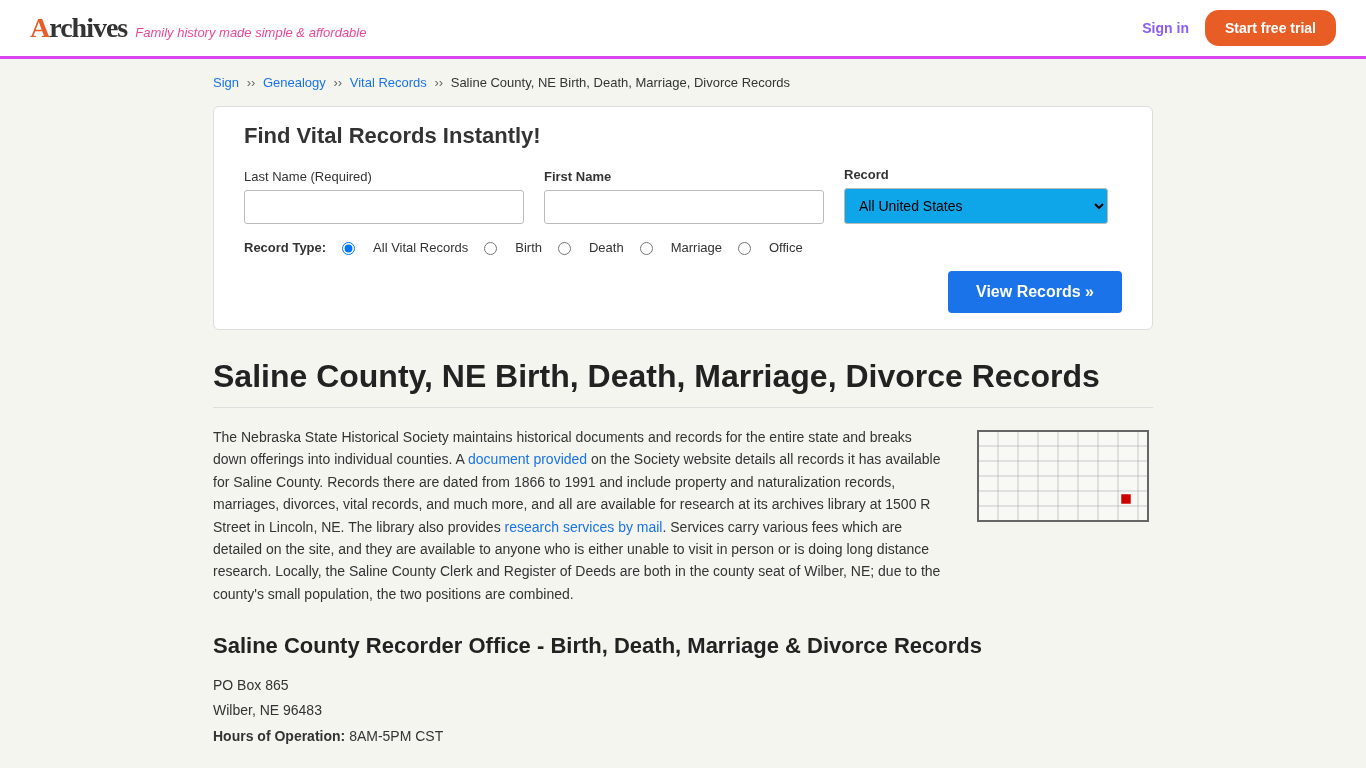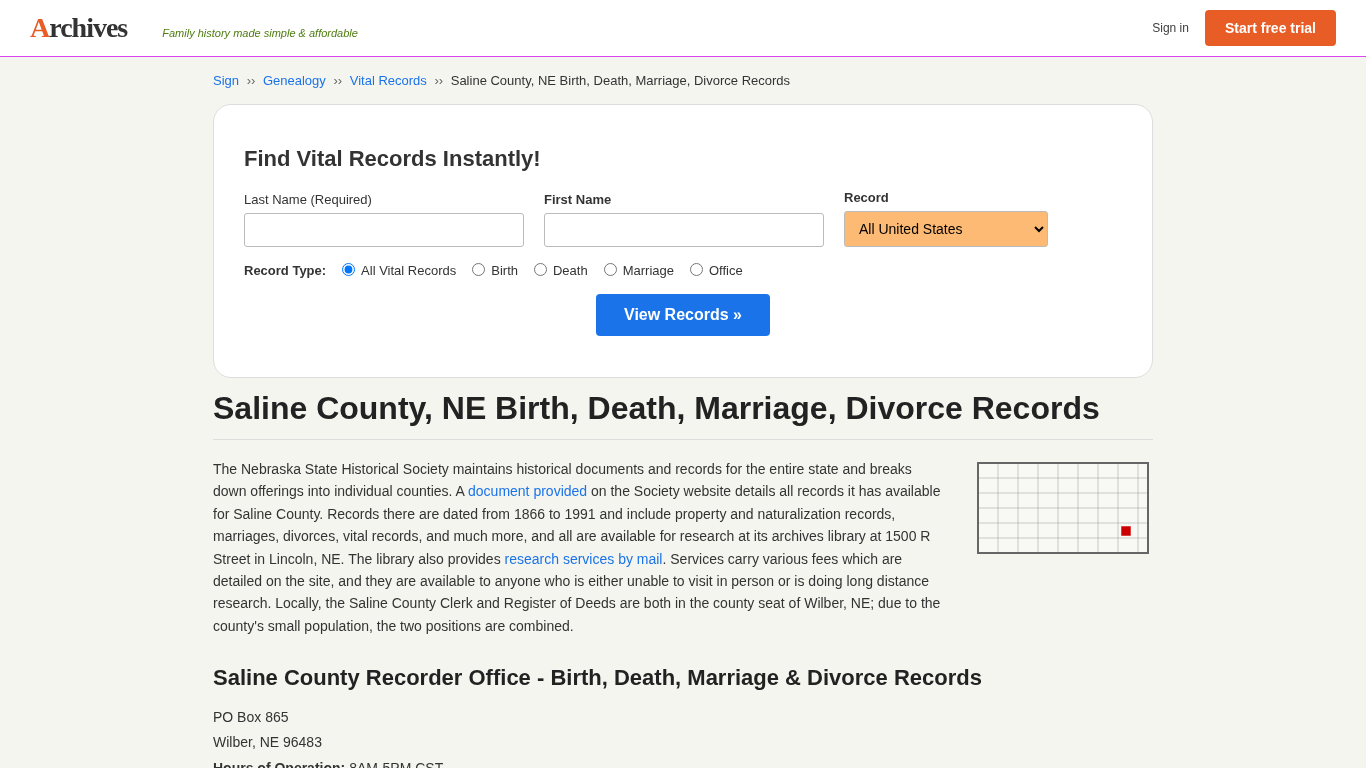--- a/index.html
+++ b/index.html
@@ -1,21 +1,21 @@
 <!DOCTYPE html>
 <html><head>
   <meta charset="utf-8">
   <style>
     * { box-sizing: border-box; margin: 0; padding: 0; }
     body { font-family: Arial, sans-serif; font-size: 14px; color: #333; background: #f5f5f0; }
 
     
     .header {
       background: #fff;
-      border-bottom: 1px solid #d946ef;
+      border-bottom: 3px solid #d946ef;
       padding: 10px 30px;
       display: flex;
       align-items: center;
       justify-content: space-between;
     }
     .header-left {
       display: flex;
       align-items: baseline;
       gap: 8px;
     }
@@ -23,41 +23,41 @@
       font-size: 28px;
       font-weight: bold;
       color: #333;
       font-family: Georgia, serif;
       letter-spacing: -1px;
     }
     .logo-archives span {
       color: #e85d26;
     }
     .tagline {
-      font-size: 11px;
-      color: #4d7c0f;
+      font-size: 13px;
+      color: #ec4899;
       font-style: italic;
-      margin-left: 27px;
     }
     .header-right {
       display: flex;
       align-items: center;
       gap: 16px;
     }
     .sign-in-link {
-      color: #404040;
+      color: #8b5cf6;
       text-decoration: none;
-      font-size: 12px;
+      font-size: 14px;
+      font-weight: bold;
     }
     .btn-trial {
       background: #e85d26;
       color: #fff;
       border: none;
       padding: 10px 20px;
-      border-radius: 4px;
+      border-radius: 14px;
       font-size: 14px;
       font-weight: bold;
       cursor: pointer;
     }
 
     
     .content {
       max-width: 980px;
       margin: 0 auto;
       padding: 16px 20px;
@@ -70,23 +70,23 @@
       margin-bottom: 16px;
     }
     .breadcrumb a { color: #1a73e8; text-decoration: none; }
     .breadcrumb .separator { color: #666; margin: 0 4px; }
     .breadcrumb .current { color: #333; }
 
     
     .search-box {
       background: #fff;
       border: 1px solid #ddd;
-      border-radius: 18px;
-      padding: 41px 30px;
-      margin-bottom: 12px;
+      border-radius: 6px;
+      padding: 16px 30px;
+      margin-bottom: 28px;
     }
     .search-box h2 {
       font-size: 22px;
       font-weight: bold;
       color: #333;
       margin-bottom: 18px;
     }
     .form-row {
       display: flex;
       gap: 20px;
@@ -112,45 +112,45 @@
       border-radius: 3px;
       padding: 8px 10px;
       font-size: 14px;
       width: 280px;
     }
     .form-group select {
       border: 1px solid #bbb;
       border-radius: 3px;
       padding: 8px 10px;
       font-size: 14px;
-      width: 204px;
-      background: #fdba74;
+      width: 264px;
+      background: #0ea5e9;
       cursor: pointer;
     }
     .record-type-row {
       display: flex;
       align-items: center;
       gap: 16px;
       margin-bottom: 16px;
       flex-wrap: wrap;
     }
     .record-type-label {
       font-weight: bold;
       font-size: 13px;
     }
     .radio-group {
       display: flex;
-      align-items: flex-start;
-      gap: 6px;
+      align-items: flex-end;
+      gap: 18px;
       font-size: 13px;
     }
     .radio-group input[type="radio"] { cursor: pointer; }
     .search-btn-row {
       display: flex;
-      justify-content: center;
+      justify-content: flex-end;
     }
     .btn-view-records {
       background: #1a73e8;
       color: #fff;
       border: none;
       padding: 12px 28px;
       border-radius: 4px;
       font-size: 16px;
       cursor: pointer;
       font-weight: bold;

